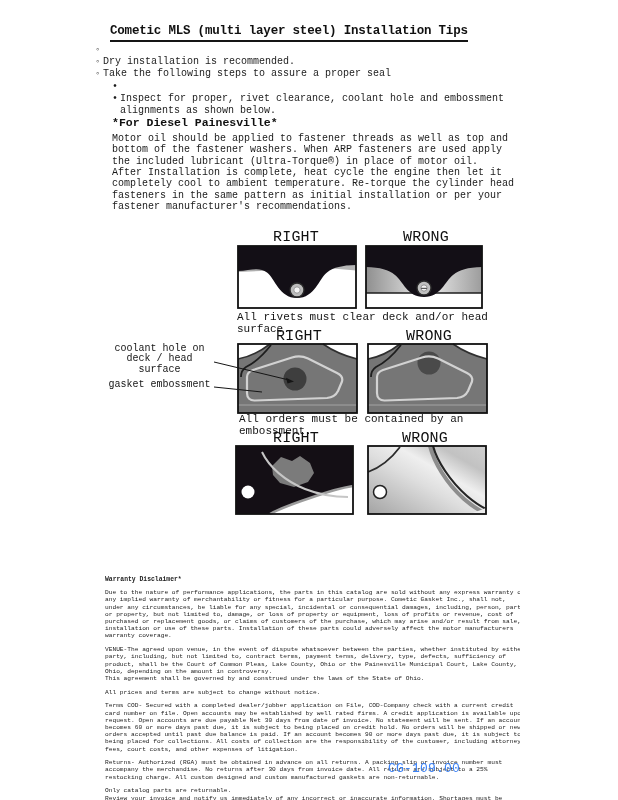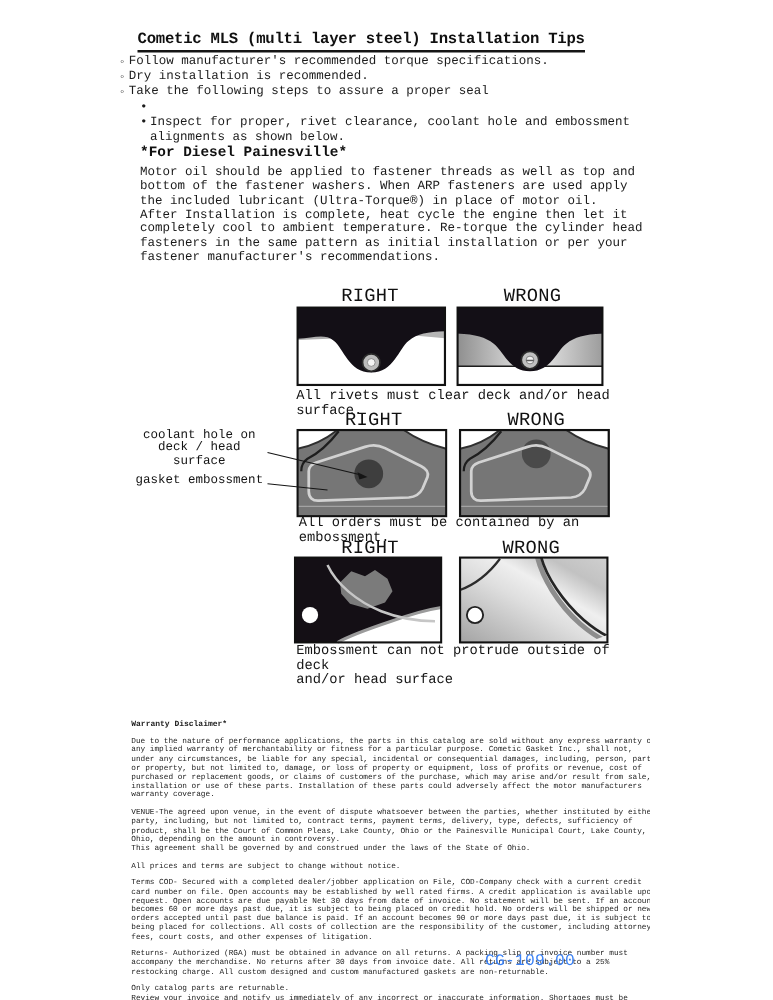--- a/index.html
+++ b/index.html
@@ -53,21 +53,20 @@
 </head>
 <body>
 
 <div class="page">
 
   <h1 class="title">Cometic MLS (multi layer steel) Installation Tips</h1>
 
   <div class="bullets">
     <div class="bline">
       <span class="mk">◦</span>
-      <span>Follow manufacturer's recommended torque specifications.</span>
     </div>
     <div class="bline">
       <span class="mk">◦</span>
       <span>Dry installation is recommended.</span>
     </div>
     <div class="bline">
       <span class="mk">◦</span>
       <span>Take the following steps to assure a proper seal</span>
     </div>
     <div class="bline sub">
@@ -185,22 +184,20 @@
     </defs>
     <rect x="1" y="1" width="118" height="68" fill="url(#g3w)"></rect>
     <path d="M1,27 C12,23 24,14 33,2" stroke="#2c2c2c" stroke-width="1.8" fill="none"></path>
     <path d="M63,1 C67,17 79,38 97,54 C104,60 111,65 118,68" stroke="#8d8d8d" stroke-width="4" fill="none"></path>
     <path d="M66,1 C70,16 83,36 100,51 C107,57 113,61 119,64" stroke="#252525" stroke-width="2.2" fill="none"></path>
     <polygon points="103,69 119,69 119,63" fill="#ececec"></polygon>
     <circle cx="13" cy="47" r="6.5" fill="#ffffff" stroke="#222222" stroke-width="1.5"></circle>
     <rect x="1" y="1" width="118" height="68" fill="none" stroke="#111111" stroke-width="1.8"></rect>
   </svg>
 
-  <div class="caption" id="c3">Embossment can not protrude outside of deck
-and/or head surface</div>
 
   <div class="disclaimer">
     <div class="dchead">Warranty Disclaimer*</div>
     <p>Due to the nature of performance applications, the parts in this catalog are sold without any express warranty or any implied warranty of merchantability or fitness for a particular purpose.  Cometic Gasket Inc., shall not, under any circumstances, be liable for any special, incidental or consequential damages, including, person, party or property, but not limited to, damage, or loss of property or equipment, loss of profits or revenue, cost of purchased or replacement goods, or claims of customers of the purchase, which may arise and/or result from sale, installation or use of these parts.  Installation of these parts could adversely affect the motor manufacturers warranty coverage.</p>
     <p>VENUE-The agreed upon venue, in the event of dispute whatsoever between the parties, whether instituted by either party, including, but not limited to, contract terms, payment terms, delivery, type, defects, sufficiency of product, shall be the Court of Common Pleas, Lake County, Ohio or the Painesville Municipal Court, Lake County, Ohio, depending on the amount in controversy.
 This agreement shall be governed by and construed under the laws of the State of Ohio.</p>
     <p>All prices and terms are subject to change without notice.</p>
     <p>Terms COD- Secured with a completed dealer/jobber application on File, COD-Company check with a current credit card number on file.  Open accounts may be established by well rated firms.  A credit application is available upon request.  Open accounts are due payable Net 30 days from date of invoice.  No statement will be sent.  If an account becomes 60 or more days past due, it is subject to being placed on credit hold.  No orders will be shipped or new orders accepted until past due balance is paid.  If an account becomes 90 or more days past due, it is subject to being placed for collections.  All costs of collection are the responsibility of the customer, including attorney fees, court costs, and other expenses of litigation.</p>
     <p>Returns- Authorized (RGA) must be obtained in advance on all returns.  A packing slip or invoice number must accompany the merchandise.  No returns after 30 days from invoice date.  All returns are subject to a 25% restocking charge.  All custom designed and custom manufactured gaskets are non-returnable.</p>
     <p>Only catalog parts are returnable.

